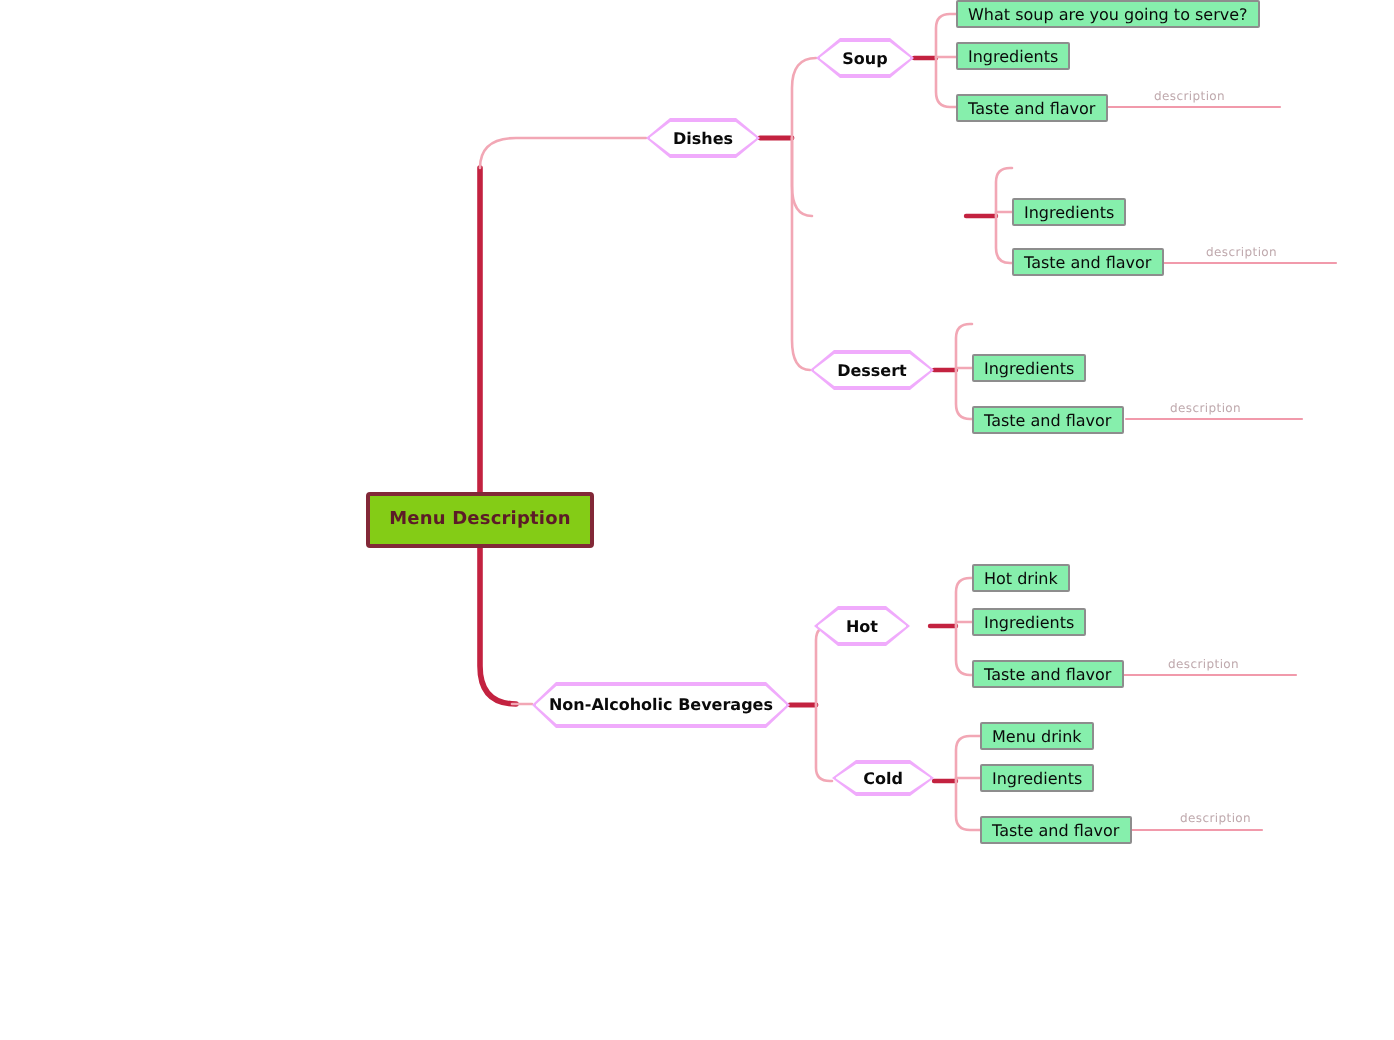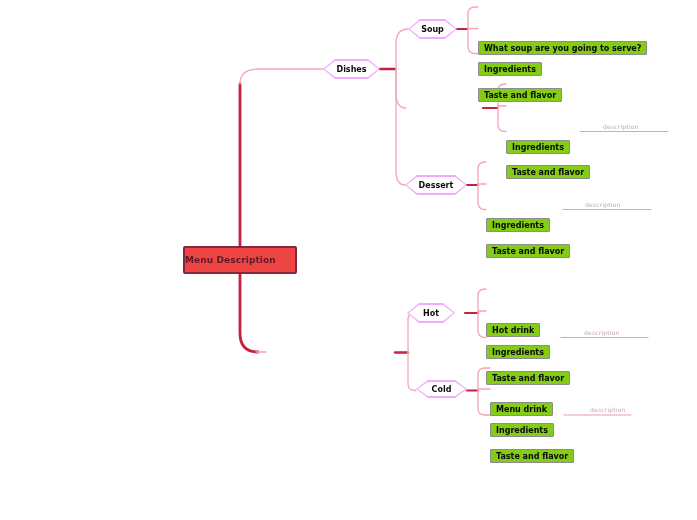--- a/index.html
+++ b/index.html
@@ -10,25 +10,25 @@
     overflow: hidden;
     font-family: "DejaVu Sans", sans-serif;
     background: #ffffff;
   }
   svg.edges { position: absolute; left: 0; top: 0; pointer-events: none; }
 
   
   .root-node {
     position: absolute;
     left: 183px; top: 246px; width: 114px; height: 28px;
-    background: #ef4444;
+    background: #84cc16;
     border: 2px solid #822837;
     border-radius: 2px;
     box-sizing: border-box;
-    display: flex; align-items: center; justify-content: flex-start;
+    display: flex; align-items: center; justify-content: center;
     font-size: 9px; font-weight: bold; color: #5c1b28;
     letter-spacing: 0.1px;
     white-space: nowrap;
     z-index: 3;
   }
 
   
   .hex {
     position: absolute;
     background: #f0abfc;
@@ -50,30 +50,29 @@
   #hx-soup    { left: 408px; top: 19px;  width: 49px;  height: 20px; }
   #hx-main    { left: 406px; top: 98px;  width: 77px;  height: 20px; }
   #hx-dessert { left: 405px; top: 175px; width: 62px;  height: 20px; text-decoration: underline; }
   #hx-nab     { left: 266px; top: 341px; width: 129px; height: 23px; }
   #hx-hot     { left: 407px; top: 303px; width: 48px;  height: 20px; }
   #hx-cold    { left: 416px; top: 380px; width: 51px;  height: 18px; }
 
   
   .leaf {
     position: absolute;
-    background: #84cc16;
+    background: #86efac;
     border: 1px solid #8d8d8d;
     border-radius: 1px;
     box-sizing: border-box;
     padding: 2px 5px 1px 5px;
-    font-size: 8px; font-weight: bold; color: #0a0a0a;
+    font-size: 8px; font-weight: normal; color: #0a0a0a;
     line-height: 9px;
     white-space: nowrap;
     z-index: 3;
-    margin-top: 41px;
   }
   #lf-soup-0 { left: 478px; top: 0px; }
   #lf-soup-1 { left: 478px; top: 21px; }
   #lf-soup-2 { left: 478px; top: 47px; }
   #lf-main-0 { left: 506px; top: 77px; }
   #lf-main-1 { left: 506px; top: 99px; }
   #lf-main-2 { left: 506px; top: 124px; }
   #lf-des-0  { left: 486px; top: 155px; }
   #lf-des-1  { left: 486px; top: 177px; }
   #lf-des-2  { left: 486px; top: 203px; }
@@ -167,20 +166,24 @@
     <span class="hex-label">Dishes</span>
   </div>
   <div class="hex" id="hx-soup">
     <div class="hex-in"></div>
     <span class="hex-label">Soup</span>
   </div>
   <div class="hex" id="hx-dessert">
     <div class="hex-in"></div>
     <span class="hex-label">Dessert</span>
   </div>
+  <div class="hex" id="hx-nab">
+    <div class="hex-in"></div>
+    <span class="hex-label">Non-Alcoholic Beverages</span>
+  </div>
   <div class="hex" id="hx-hot">
     <div class="hex-in"></div>
     <span class="hex-label">Hot</span>
   </div>
   <div class="hex" id="hx-cold">
     <div class="hex-in"></div>
     <span class="hex-label">Cold</span>
   </div>
 
   <div class="leaf" id="lf-soup-0">What soup are you going to serve?</div>

